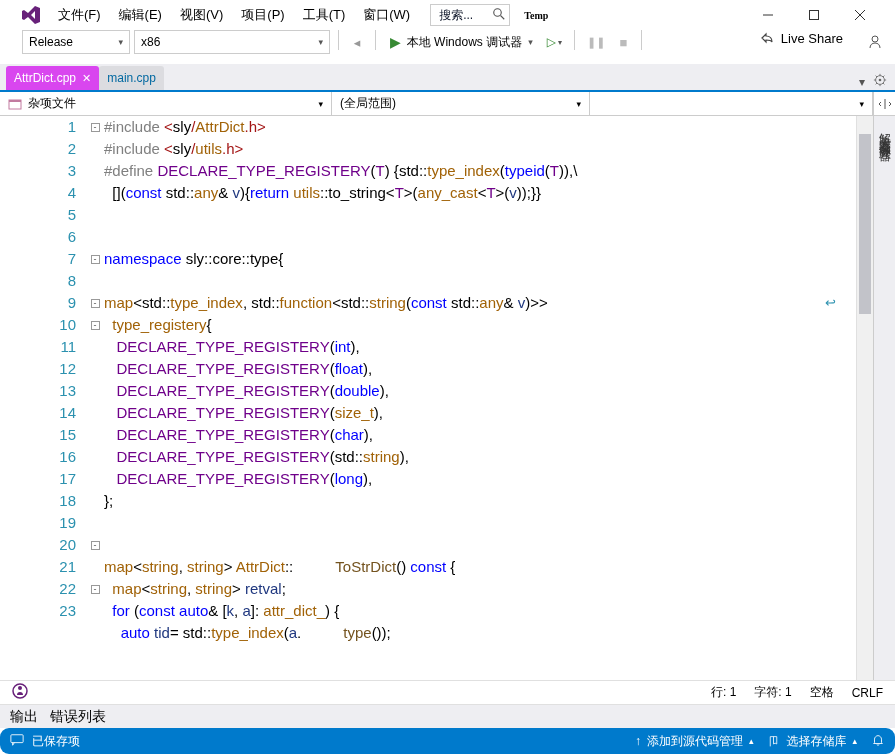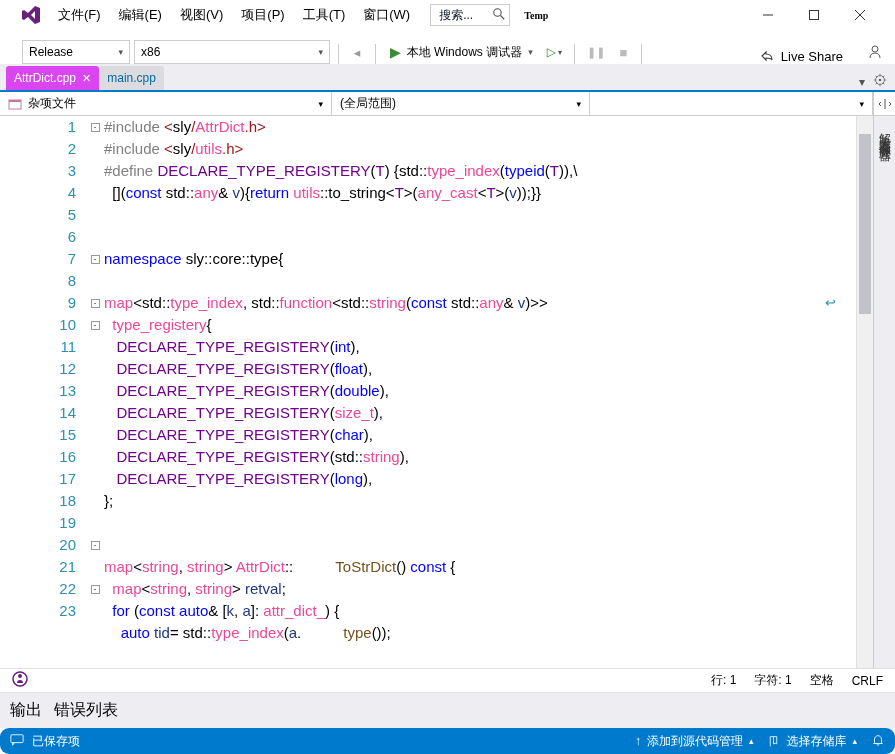--- a/index.html
+++ b/index.html
@@ -8,21 +8,21 @@
 .title-bar { height: 30px; display: flex; align-items: center; background: #fff; padding: 0 12px; }
 .vs-logo { width: 22px; height: 22px; margin: 0 8px; display: flex; align-items: center; justify-content: center; }
 .menu-bar { display: flex; gap: 2px; }
 .menu-item { padding: 4px 8px; cursor: pointer; }
 .search-box { margin-left: 12px; width: 80px; height: 22px; border: 1px solid #ccc; display: flex; align-items: center; padding: 0 4px 0 8px; color: #0f172a; font-size: 12px; }
 .search-box .si { margin-left: auto; }
 .title-text { margin-left: 14px; font-weight: bold; font-size: 10px; font-family: Liberation Serif, serif; }
 .win-controls { margin-left: auto; display: flex; }
 .win-btn { width: 46px; height: 30px; display: flex; align-items: center; justify-content: center; cursor: pointer; }
 
-.toolbar { height: 34px; display: flex; align-items: flex-end; padding: 0 8px; gap: 4px; border-bottom: 0; }
+.toolbar { height: 34px; display: flex; align-items: flex-start; padding: 0 8px; gap: 4px; border-bottom: 0; }
 .combo { height: 24px; border: 1px solid #ccc; display: flex; align-items: center; padding: 0 6px; font-size: 12px; min-width: 100px; justify-content: space-between; cursor: pointer; background: #fff; }
 .combo .chev { font-size: 9px; color: #555; }
 .tb-sep { width: 1px; height: 20px; background: #ccc; margin: 0 4px; }
 .tb-btn { padding: 2px 4px; display: flex; align-items: center; justify-content: center; cursor: pointer; min-width: 20px; height: 24px; }
 .play-icon { color: #388a34; font-size: 14px; }
 .debug-label { background: #fff; display: flex; align-items: center; padding: 0 6px; height: 24px; font-size: 12px; gap: 6px; }
 .live-share { margin-left: auto; display: flex; align-items: center; gap: 6px; padding: 0 8px; }
 
 .tab-strip { height: 26px; background: #eeeef2; display: flex; align-items: flex-end; padding-left: 6px; }
 .file-tab { height: 24px; padding: 0 8px; display: flex; align-items: center; gap: 6px; font-size: 12px; cursor: pointer; border-top-left-radius: 3px; border-top-right-radius: 3px; }
@@ -41,32 +41,32 @@
 .gutter { width: 88px; text-align: right; padding-right: 12px; color: #2b91af; background: #fff; user-select: none; }
 .gutter .line-no { height: 22px; }
 .fold-gutter { width: 14px; background: #fff; color: #999; font-size: 10px; }
 .fold-gutter div { height: 22px; display: flex; align-items: center; justify-content: center; }
 .fold-box { border: 1px solid #999; width: 9px; height: 9px; line-height: 7px; text-align: center; font-size: 9px; color: #555; }
 .code { flex: 1; padding-left: 2px; white-space: pre; color: #000; position: relative; }
 .code-line { height: 22px; }
 .kw { color: #0000ff; }
 .str { color: #a31515; }
 .macro { color: #6f008a; }
-.type { color: #ec4899; }
+.type { color: #a16207; }
 .func { color: #74531f; margin-left: 42px; }
 .wrap-glyph { position: absolute; right: 20px; color: #2b91af; font-size: 13px; }
 .scroll-v { width: 17px; background: #f0f0f0; border-left: 1px solid #e0e0e0; position: relative; }
 .scroll-thumb { position: absolute; top: 18px; left: 2px; right: 2px; height: 180px; background: #c2c3c9; }
 
 .right-panel { width: 22px; background: #eeeef2; border-left: 1px solid #ccc; writing-mode: vertical-rl; text-orientation: upright; padding: 8px 2px; font-size: 12px; letter-spacing: 2px; color: #333; cursor: pointer; }
 
 .status-editor { height: 24px; display: flex; align-items: center; justify-content: flex-end; gap: 18px; padding: 0 12px; font-size: 12px; border-top: 1px solid #e0e0e0; background: #fff; }
 .status-editor .qa-icon { margin-right: auto; color: #68217a; }
 
-.bottom-tabs { height: 36px; display: flex; gap: 12px; padding: 0 10px; font-size: 16px; align-items: center; border-top: 1px solid #e0e0e0; background: #eeeef2; }
+.bottom-tabs { height: 24px; display: flex; gap: 12px; padding: 0 10px; font-size: 14px; align-items: center; border-top: 1px solid #e0e0e0; background: #eeeef2; }
 
 .status-bar { height: 26px; background: #007acc; color: #fff; display: flex; align-items: center; padding: 0 10px; font-size: 12px; gap: 8px; border-radius: 9px; }
 .status-right { margin-left: auto; display: flex; align-items: center; gap: 14px; }
 .sb-item { display: flex; align-items: center; gap: 6px; cursor: pointer; }
 </style>
 </head>
 <body>
 
 <div class="title-bar">
   <div class="vs-logo">

